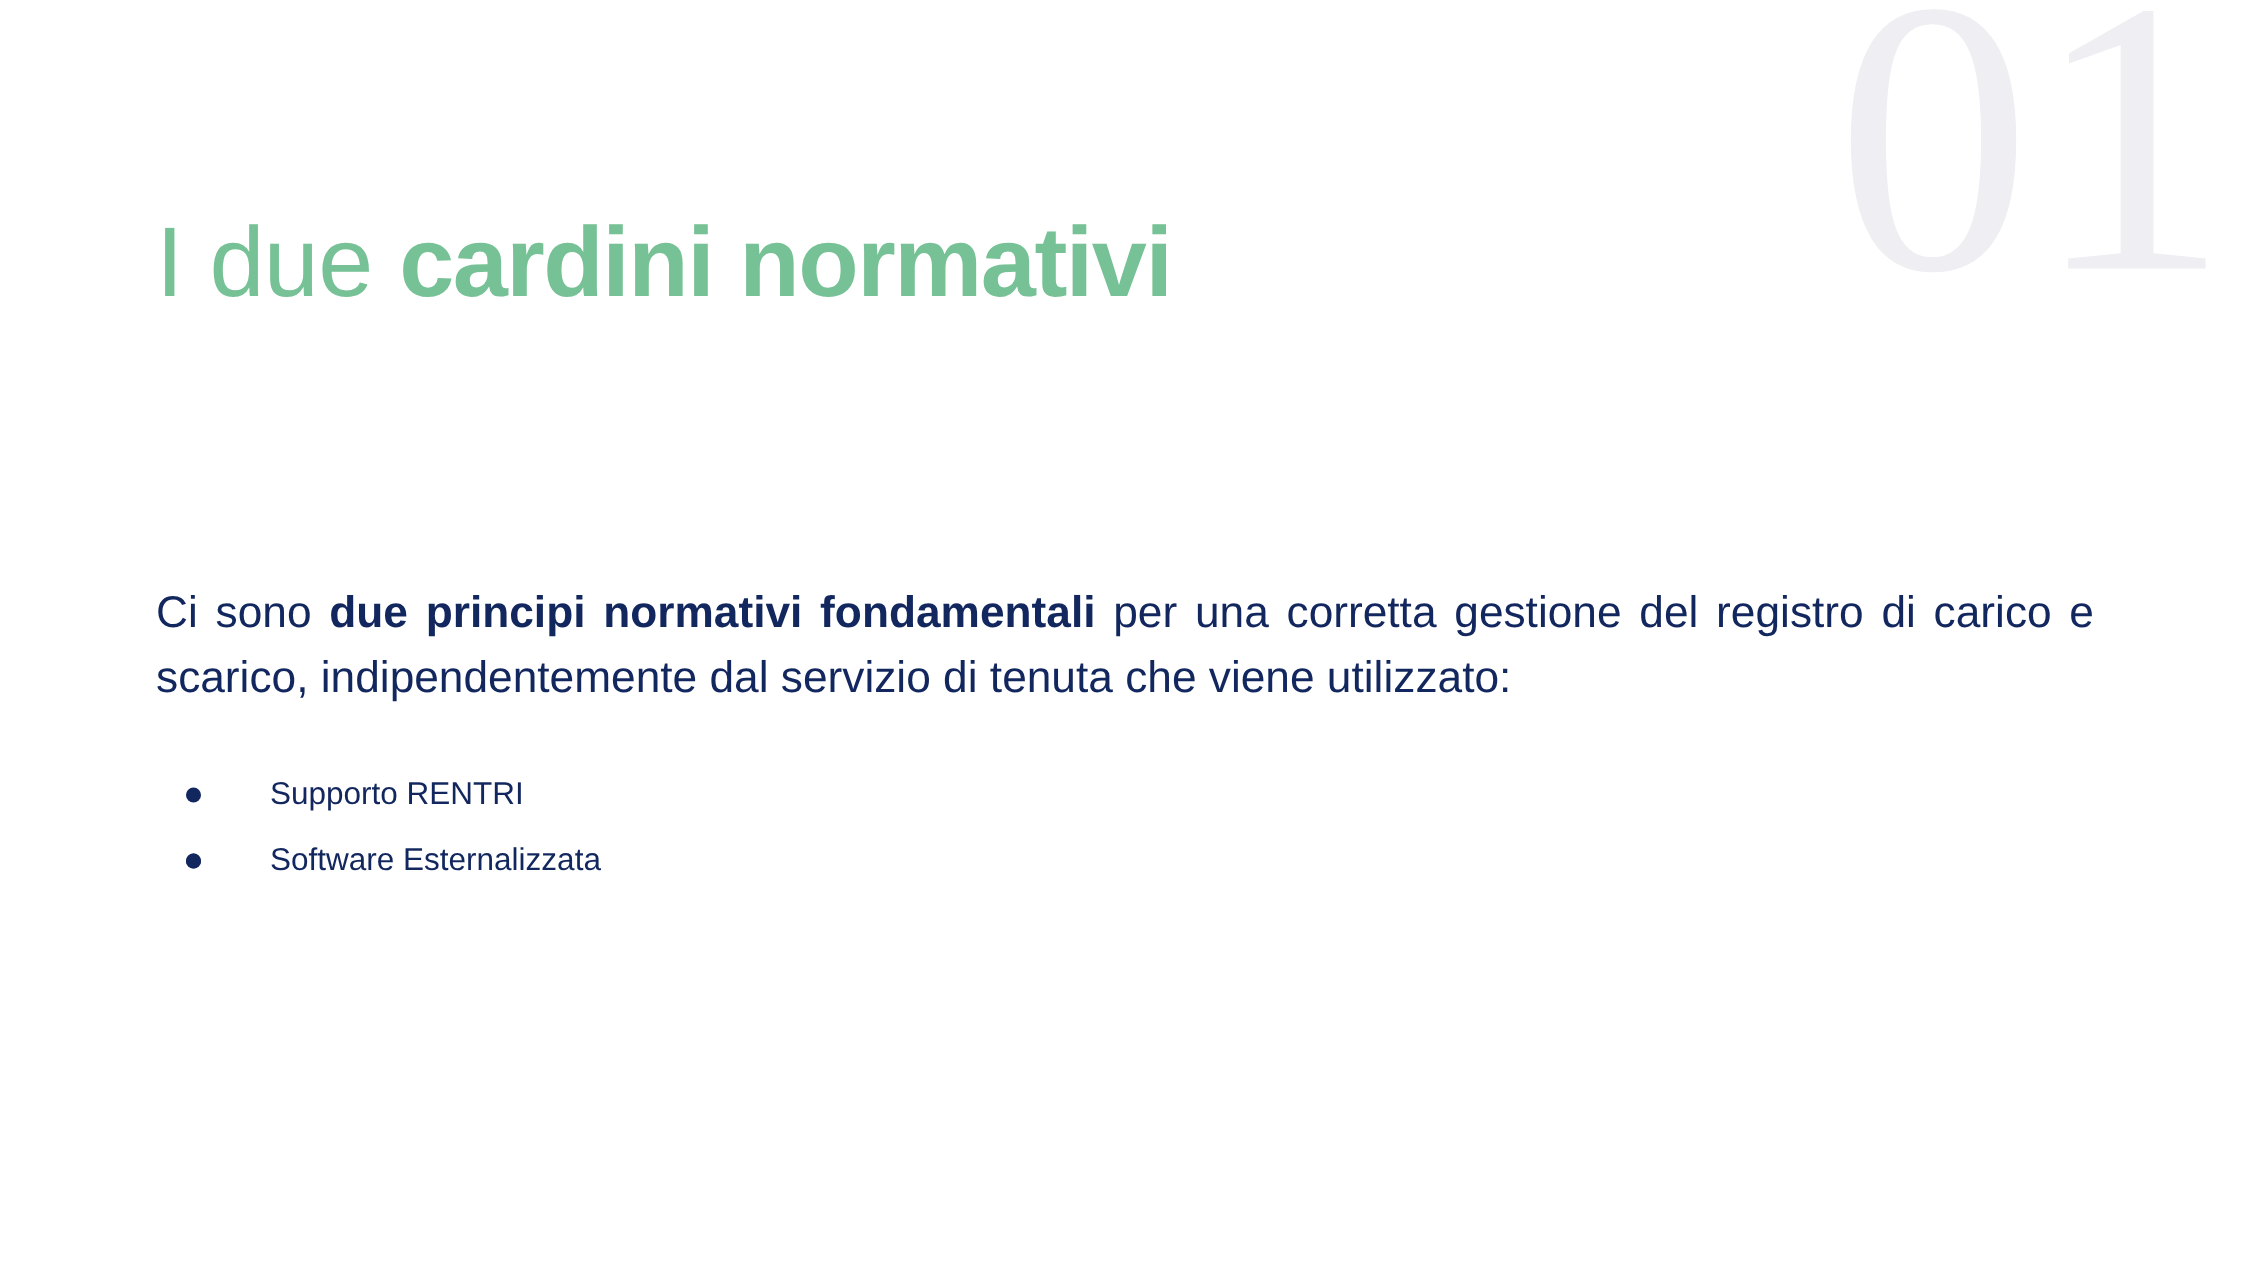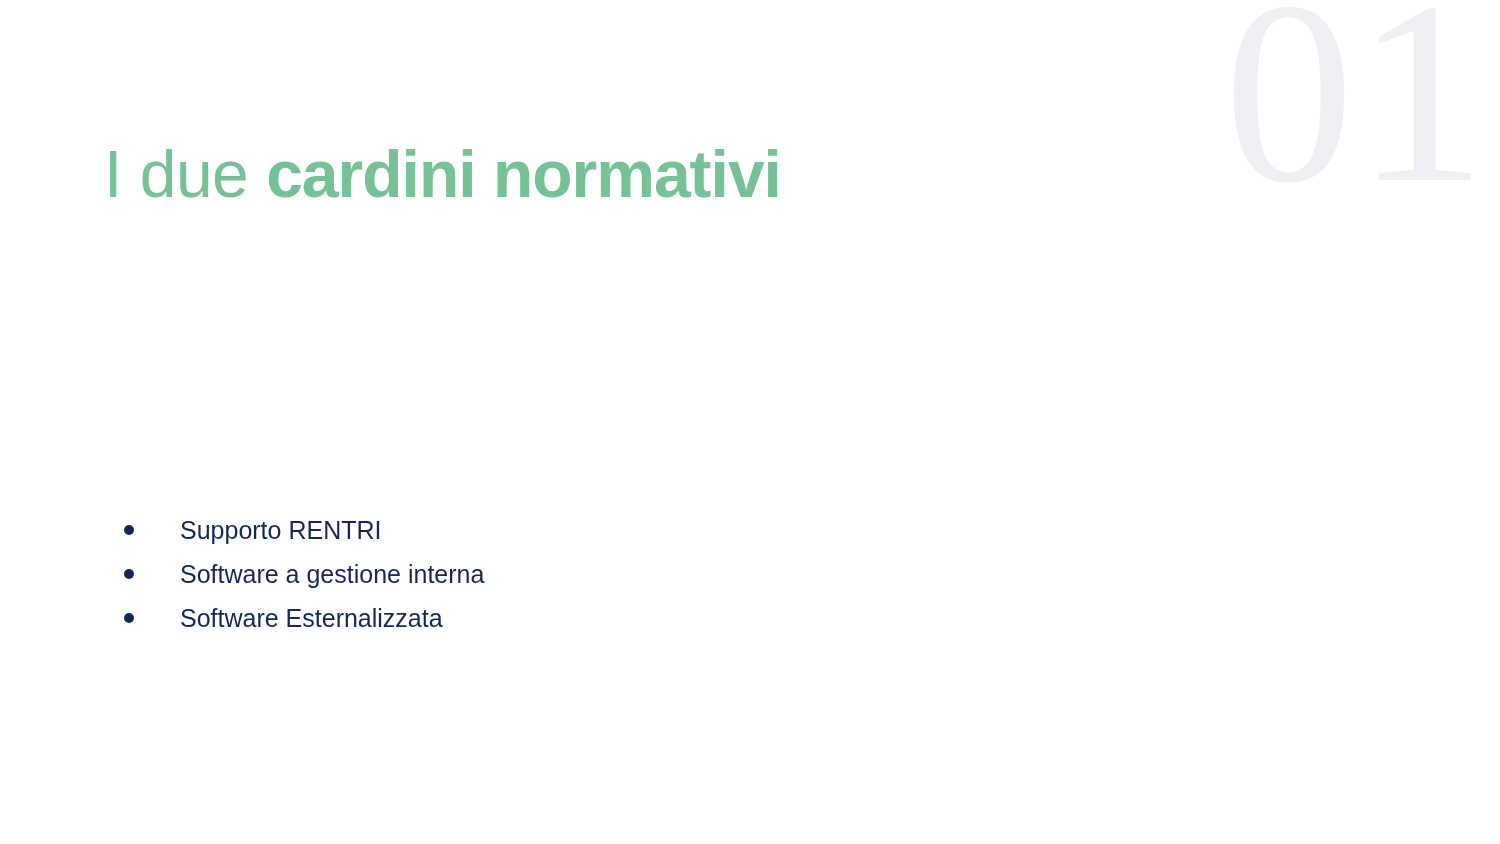--- a/index.html
+++ b/index.html
@@ -80,21 +80,21 @@
     left: 104px;
     top: 508px;
     margin: 0;
     padding: 0;
     list-style: none;
     width: 900px;
   }
   .bullet-list li {
     position: relative;
     padding-left: 76px;
-    font-size: 25px;
+    font-size: 21px;
     line-height: 44px;
     color: #13275f;
     font-weight: 400;
     white-space: nowrap;
   }
   .bullet-dot {
     position: absolute;
     left: 20px;
     top: 17px;
     width: 10px;
@@ -107,29 +107,31 @@
 <body>
 
 <div class="slide">
 
   <div class="slide-number">01</div>
 
   <h1 class="title">
     <span class="title-light">I due </span><span class="title-bold">cardini normativi</span>
   </h1>
 
+  <p class="body-copy">
+    <span>Ci sono </span><span class="emph">due principi normativi fondamentali</span><span> per una corretta gestione del registro di carico e scarico, indipendentemente dal servizio di tenuta che viene utilizzato:</span>
+  </p>
 
   <ul class="bullet-list">
     <li>
       <span class="bullet-dot"></span>
       <span>Supporto RENTRI</span>
     </li>
     <li>
       <span class="bullet-dot"></span>
-      <span>Software a gestione interna</span>
     </li>
     <li>
       <span class="bullet-dot"></span>
       <span>Software Esternalizzata</span>
     </li>
   </ul>
 
 </div>
 
 </body></html>

